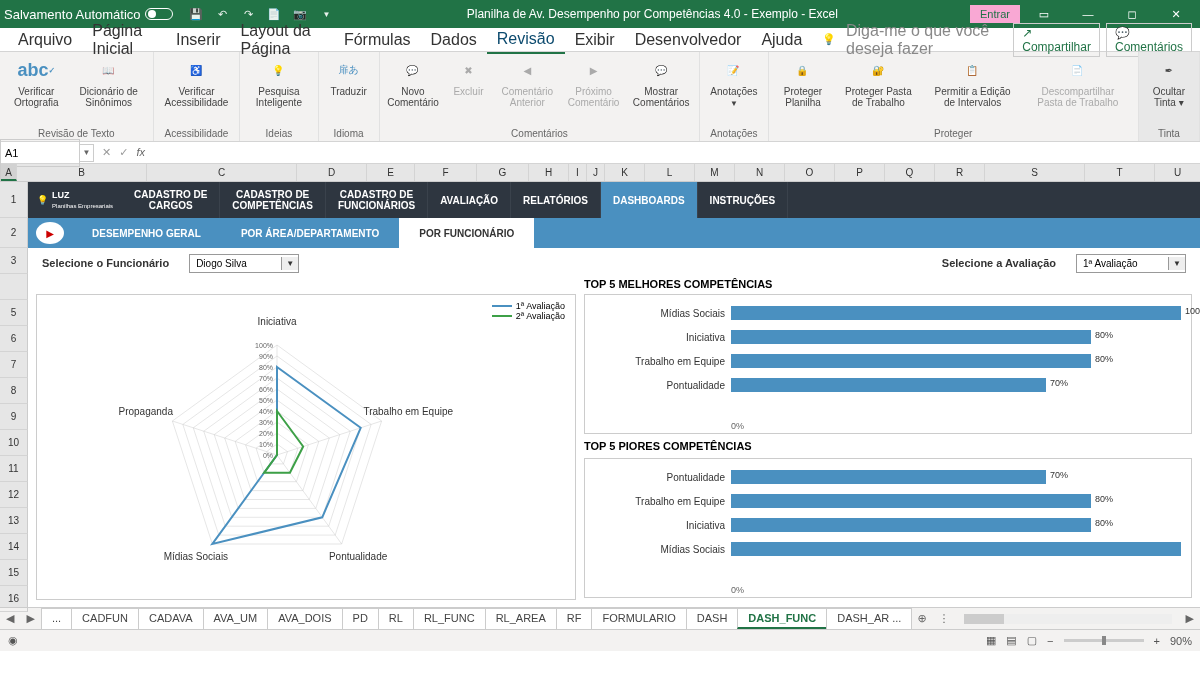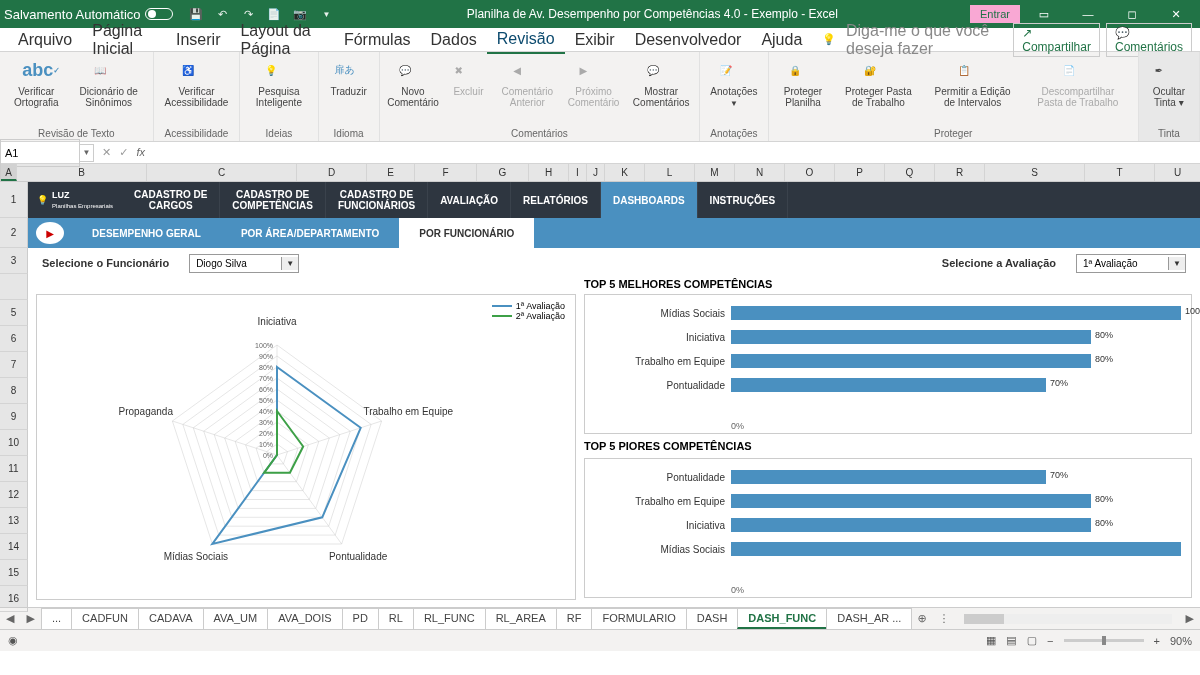--- a/index.html
+++ b/index.html
@@ -24,21 +24,21 @@
 .rtab.active { color: #0c4a6e; border-bottom: 2px solid #217346; }
 .ribbon-right { margin-left: auto; display: flex; gap: 6px; }
 .rshare { color: #217346; font-size: 12px; padding: 2px 8px; border: 1px solid #ccc; }
 
 
 .ribbon { height: 90px; background: #f3f2f1; display: flex; border-bottom: 1px solid #d4d4d4; }
 .rgroup { border-right: 1px solid #e1e1e1; padding: 2px 6px 0; display: flex; flex-direction: column; }
 .rgroup-items { flex: 1; display: flex; gap: 4px; align-items: flex-start; }
 .rbtn { display: flex; flex-direction: column; align-items: center; padding: 2px 4px; font-size: 10px; color: #444; text-align: center; gap: 2px; min-width: 48px; }
 .rbtn.dim { color: #aaa; }
-.ricon { width: 28px; height: 28px; display: flex; align-items: center; justify-content: flex-start; }
+.ricon { width: 28px; height: 28px; display: flex; align-items: center; justify-content: center; }
 .rgroup-label { font-size: 10px; color: #666; text-align: center; padding: 2px 0; }
 
 
 .fbar { height: 22px; display: flex; align-items: center; border-bottom: 1px solid #d4d4d4; }
 .namebox { width: 80px; border: 1px solid #ccc; height: 18px; padding: 13px 4px; font-size: 11px; display: flex; align-items: center; }
 .namebox-dd { width: 14px; border: 1px solid #ccc; border-left: none; height: 18px; text-align: center; font-size: 8px; line-height: 16px; color: #666; }
 .fbar-icons { display: flex; gap: 8px; padding: 0 8px; color: #999; font-size: 11px; }
 .fx { font-style: italic; color: #666; }
 .finput { flex: 1; }
 

